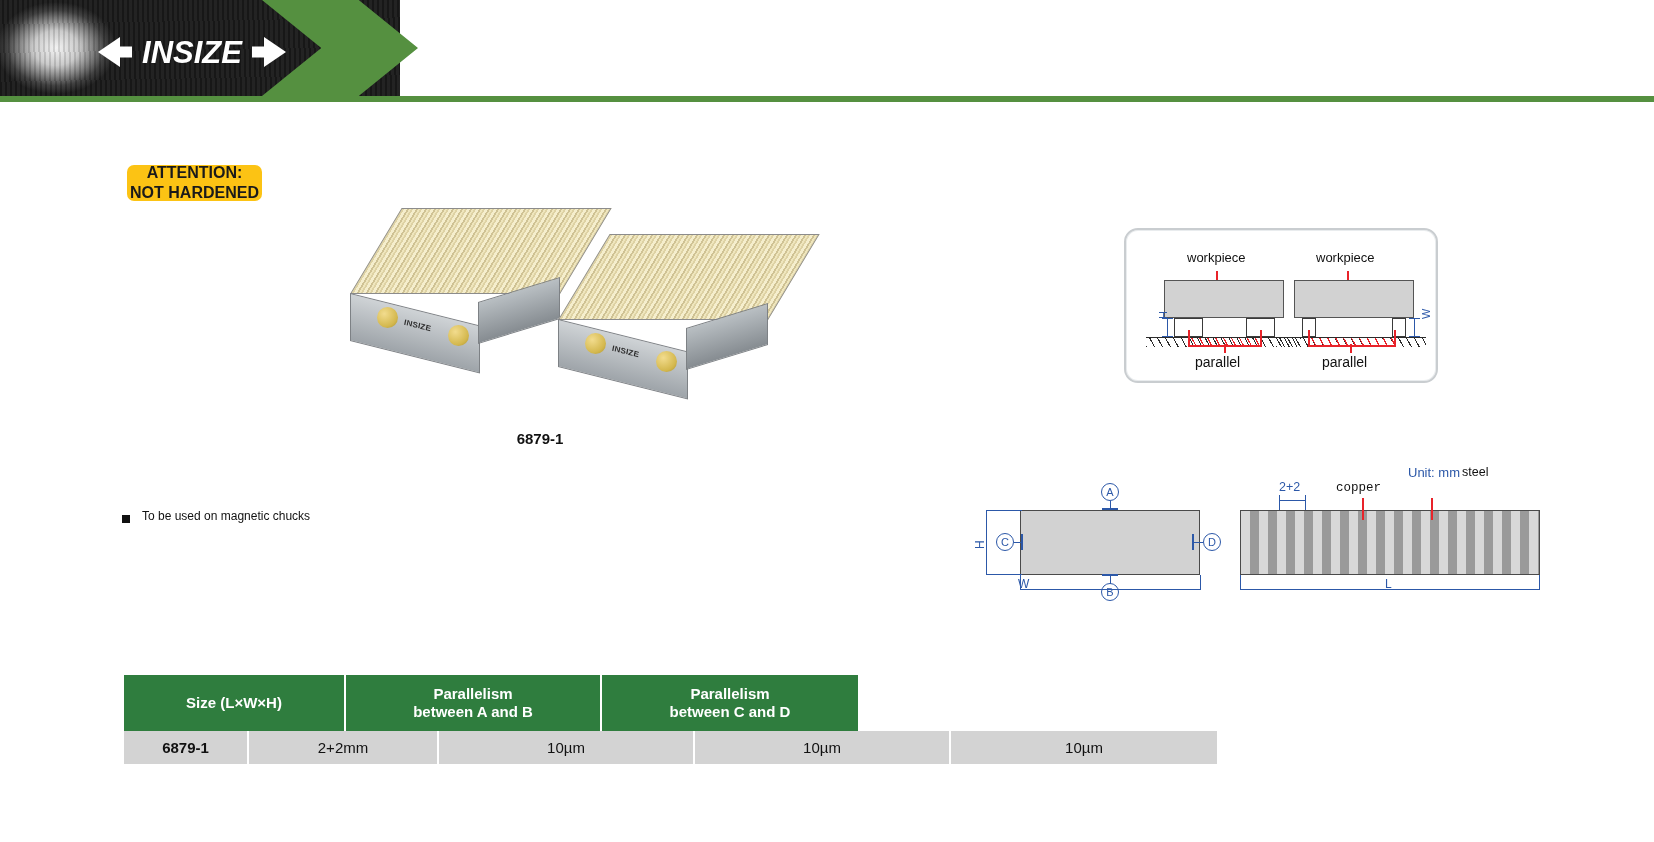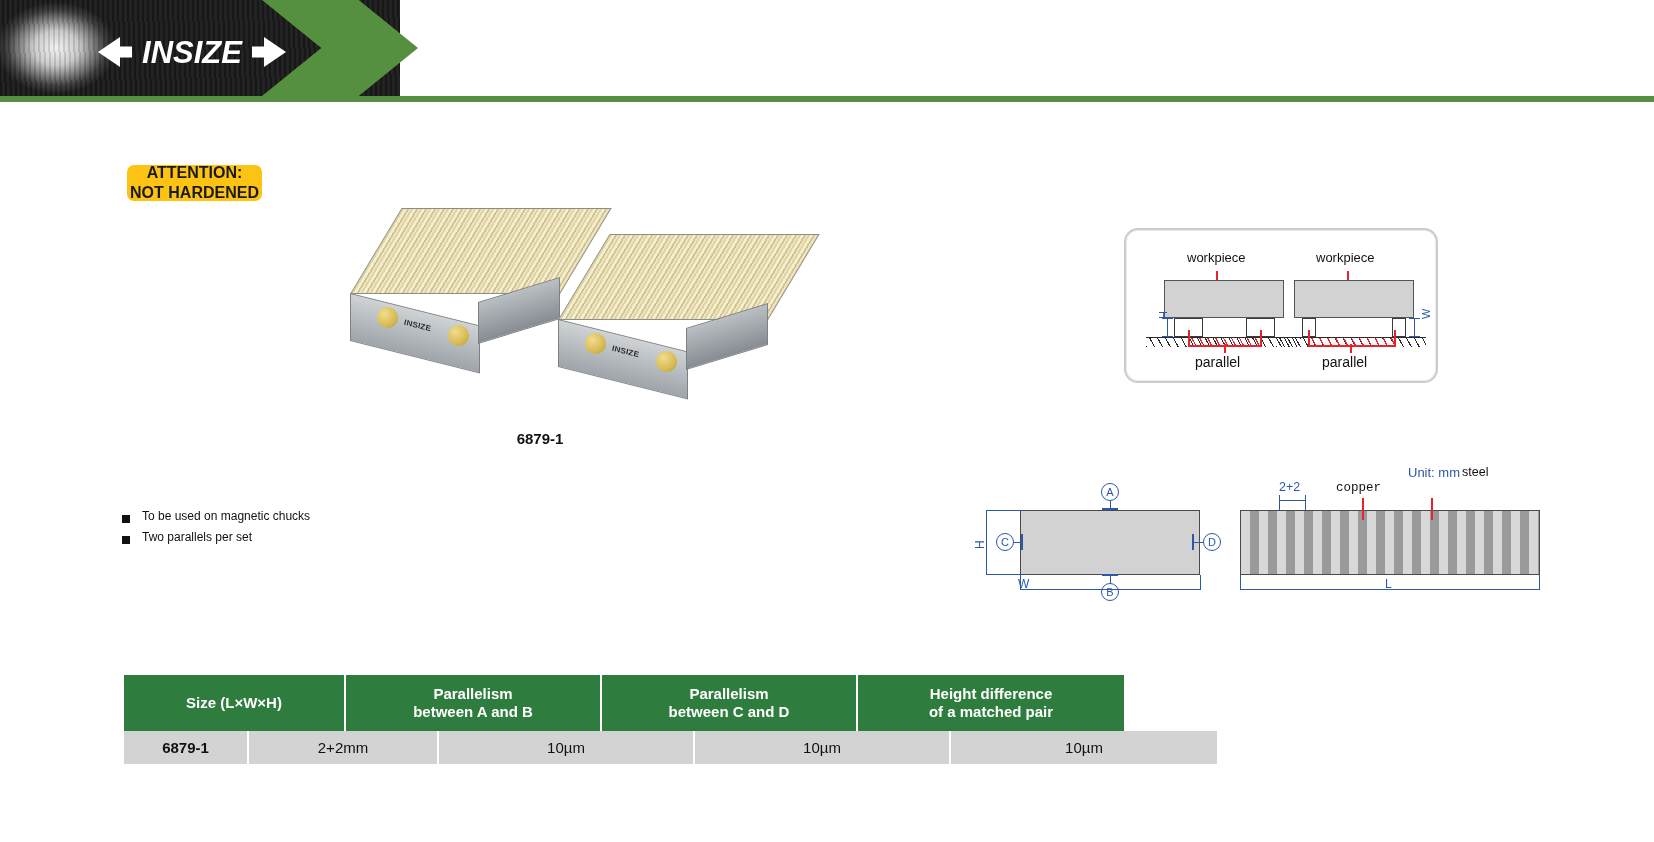--- a/index.html
+++ b/index.html
@@ -214,24 +214,20 @@
       <div class="brand-mini" style="left:64px; top:113px; transform:skewY(14deg);">INSIZE</div>
     </div>
   </div>
   <div class="photo-caption">6879-1</div>
 
 
   <div class="features">
     <div class="feature">
       <span class="sq"></span>
       <span class="txt">To be used on magnetic chucks</span>
-    </div>
-    <div class="feature">
-      <span class="sq"></span>
-      <span class="txt">Two parallels per set</span>
     </div>
   </div>
 
   <div class="usage-box">
     <div class="ub-inner">
 
       <div class="u-label" style="left:61px; top:20px;">workpiece</div>
       <div class="leader-red" style="left:90px; top:41px; height:28px;"></div>
       <div class="u-wp" style="left:38px; top:50px; width:120px; height:38px;"></div>
       <div class="u-par" style="left:48px; top:88px; width:29px; height:19px;"></div>
@@ -328,26 +324,20 @@
           <div>Parallelism</div>
           <div>between A and B</div>
         </div>
       </div>
       <div class="tcell c4">
         <div>
           <div>Parallelism</div>
           <div>between C and D</div>
         </div>
       </div>
-      <div class="tcell c5">
-        <div>
-          <div>Height difference</div>
-          <div>of a matched pair</div>
-        </div>
-      </div>
     </div>
     <div class="trow tbody">
       <div class="tcell c0 code">6879-1</div>
       <div class="tcell c2">2+2mm</div>
       <div class="tcell c3">10µm</div>
       <div class="tcell c4">10µm</div>
       <div class="tcell c5">10µm</div>
     </div>
   </div>
 

